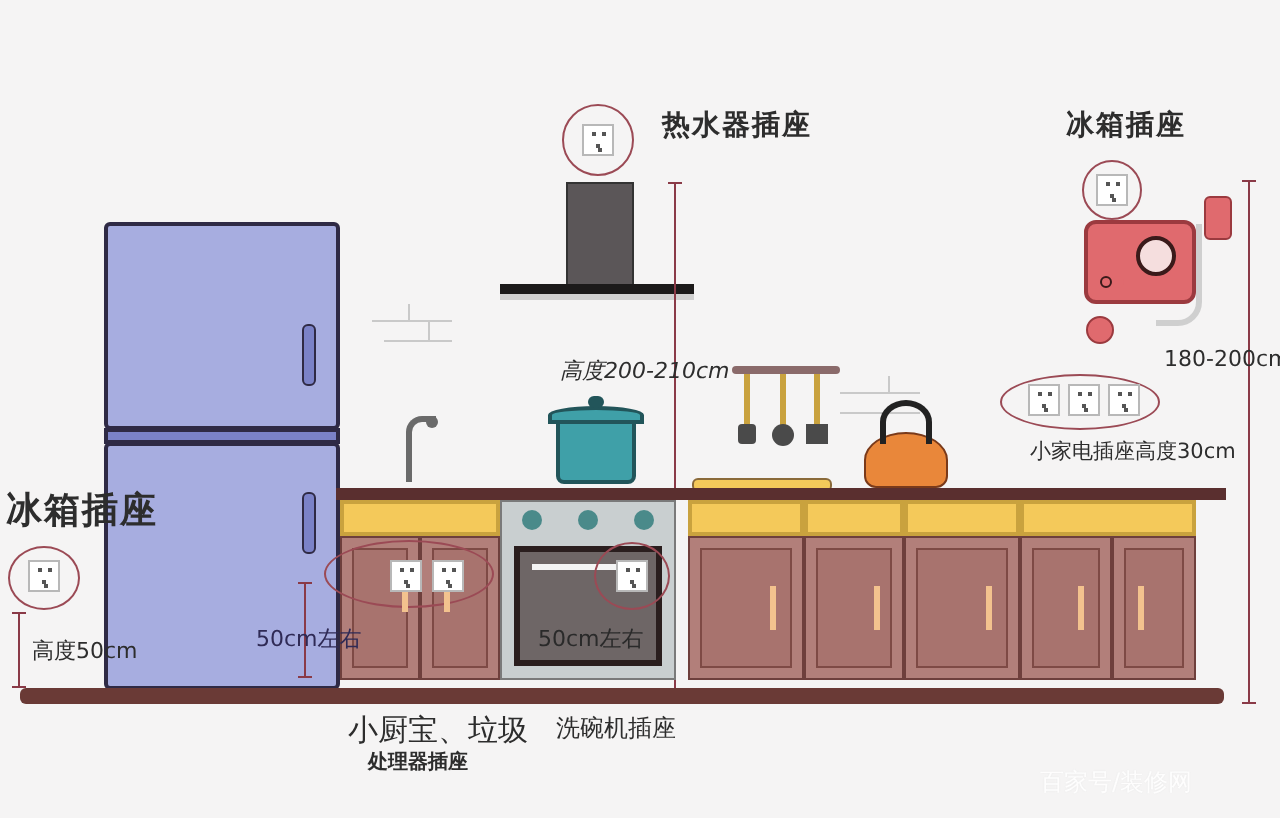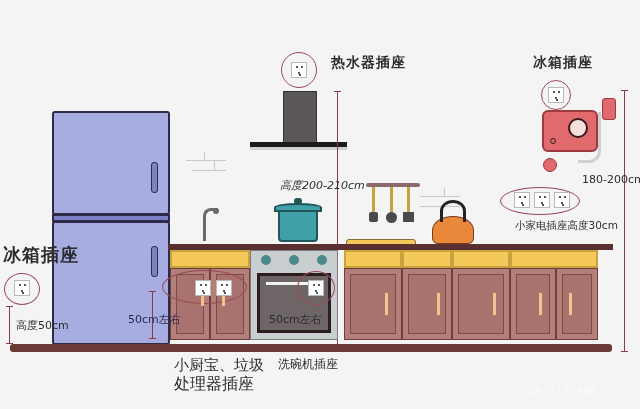--- a/index.html
+++ b/index.html
@@ -151,16 +151,16 @@
 <div class="cab" style="left:510px;top:268px;width:46px;height:72px;">
     <div class="inner"></div>
     <div class="pull" style="left:28px;"></div>
   </div>
 <div class="cab" style="left:556px;top:268px;width:42px;height:72px;">
     <div class="inner"></div>
     <div class="pull" style="left:12px;"></div>
   </div>
 
 <div class="lbl" style="left:174px;top:356px;font-size:15px;text-align:right;">小厨宝、垃圾</div>
-<div class="lbl" style="left:174px;top:374px;font-size:16px;">处理器插座</div>
+<div class="lbl" style="left:184px;top:374px;font-size:10px;font-weight:bold;">处理器插座</div>
 <div class="lbl" style="left:267px;top:356px;font-size:12px;margin-left:11px;">洗碗机插座</div>
 
 <div class="lbl" style="left:520px;top:383px;font-size:12px;color:#ffffff;opacity:0.9;text-shadow:0 0 1px #e6e6e6;">百家号/装修网</div>
 
 </body></html>

